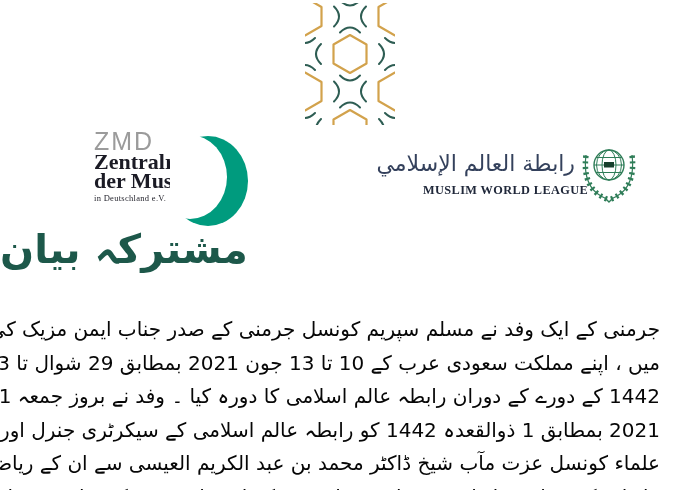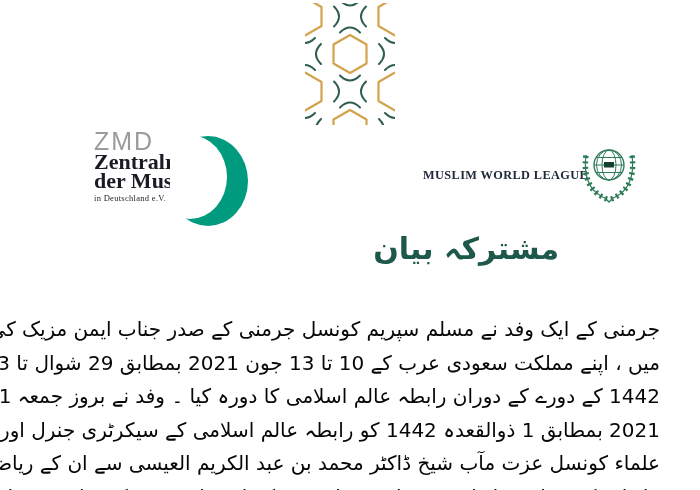--- a/index.html
+++ b/index.html
@@ -18,22 +18,22 @@
   .zmd-sub{font-family:"Liberation Serif",serif;font-size:8.5px;color:#25252e;margin-top:3px;letter-spacing:.3px;}
   .zmd-crescent{position:absolute;left:76px;top:5px;}
 
   .mwl{position:absolute;left:423px;top:142px;width:218px;display:flex;align-items:center;gap:7px;}
   .mwl-texts{width:152px;text-align:center;}
   .mwl-arabic{font-size:22px;line-height:30px;color:#34415c;direction:rtl;white-space:nowrap;}
   .mwl-wordmark{font-family:"Liberation Serif",serif;font-size:12.3px;font-weight:bold;letter-spacing:.4px;color:#20283a;margin-top:4px;white-space:nowrap;}
 
   
   .title{
-    position:absolute;top:214px;left:0;width:559px;text-align:right;
-    font-size:30px;font-weight:bold;color:#1d584a;direction:rtl;line-height:70px;
+    position:absolute;top:214px;left:0;width:559px;text-align:left;
+    font-size:40px;font-weight:bold;color:#1d584a;direction:rtl;line-height:70px;
   }
 
   
   .body-text{position:absolute;left:40px;right:40px;top:313px;direction:rtl;}
   .body-line{
     font-size:20px;line-height:33.5px;color:#060606;
     text-align:justify;text-align-last:justify;white-space:nowrap;
   }
 </style>
 </head>
@@ -74,20 +74,21 @@
     <ellipse cx="20" cy="42" rx="37" ry="42" fill="#ffffff"></ellipse>
   </svg>
   <div class="zmd-acronym">ZMD</div>
   <div class="zmd-name">Zentralrat</div>
   <div class="zmd-name">der Muslime</div>
   <div class="zmd-sub">in Deutschland e.V.</div>
 </div>
 
 <div class="mwl">
   <div class="mwl-texts">
+    <div class="mwl-arabic">رابطة العالم الإسلامي</div>
     <div class="mwl-wordmark">MUSLIM WORLD LEAGUE</div>
   </div>
   <svg width="54" height="62" viewBox="0 0 54 62">
 
     <g stroke="#2f7d58" fill="none">
       <path d="M25,57 C9,51 1,37 4,13" stroke-width="1.2"></path>
       <path d="M25,57 C9,51 1,37 4,13" stroke-width="5.5" stroke-dasharray="2.2 3.4"></path>
       <path d="M29,57 C45,51 53,37 50,13" stroke-width="1.2"></path>
       <path d="M29,57 C45,51 53,37 50,13" stroke-width="5.5" stroke-dasharray="2.2 3.4"></path>
       <path d="M23,56 L27,60 L31,56" stroke-width="1.4"></path>

